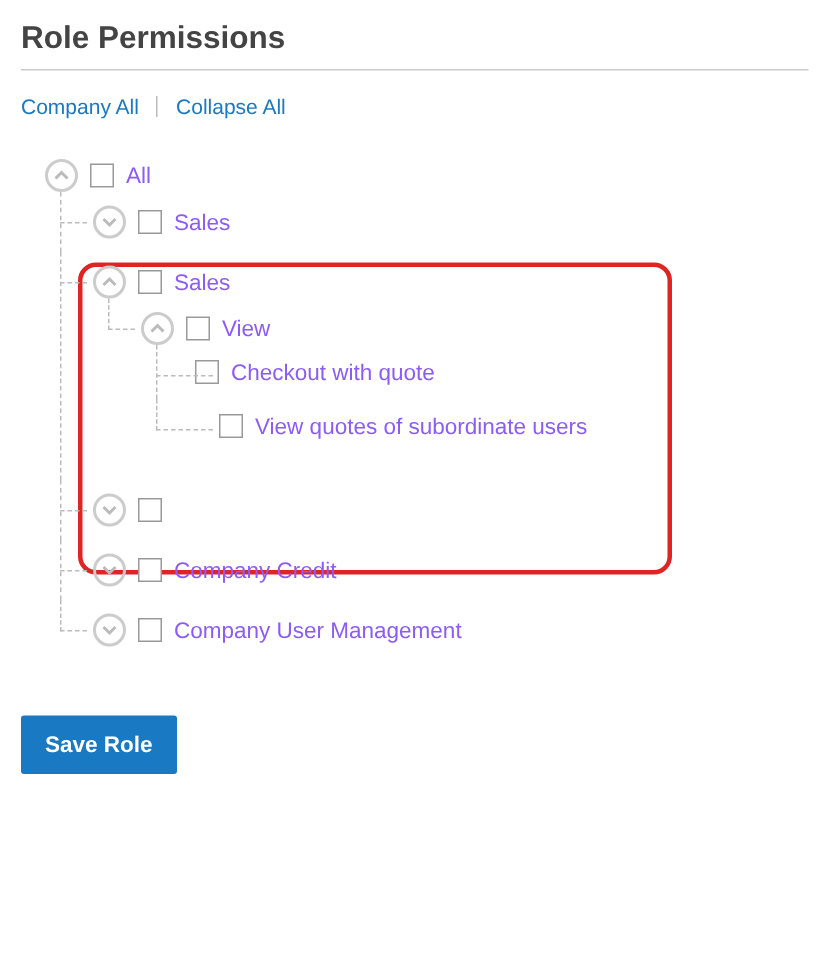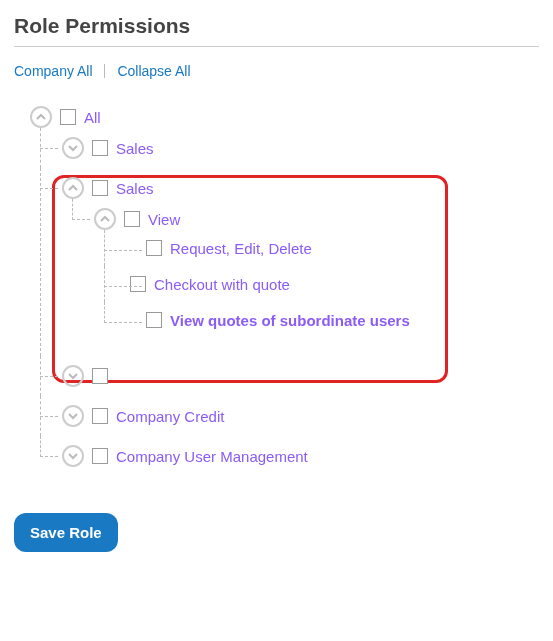--- a/index.html
+++ b/index.html
@@ -115,21 +115,21 @@
 
     .save-btn {
       margin-top: 28px;
       background: #1979c3;
       color: #fff;
       border: none;
       padding: 11px 16px;
       font-size: 15px;
       font-weight: 600;
       cursor: pointer;
-      border-radius: 12px;
+      border-radius: 2px;
     }
   </style>
 </head>
 <body>
 
 
 
 <h1 class="title">Role Permissions</h1>
 <hr class="rule">
 
@@ -186,33 +186,27 @@
                   <svg viewBox="0 0 10 10">
                       <path d="M1 7 L5 3 L9 7" fill="none" stroke="#bbb" stroke-width="2"></path>
                     </svg>
                 </span>
                 <span class="chk"></span>
                 <span class="label">View</span>
               </div>
 
               <ul class="treelist">
                 <li class="node leaf-wide">
-                  <div class="row" style="margin-left:20px;">
-                    <span class="chk"></span>
-                    <span class="label">Request, Edit, Delete</span>
-                  </div>
-                </li>
-                <li class="node leaf-wide">
                   <div class="row" style="margin-left:4px;">
                     <span class="chk"></span>
                     <span class="label">Checkout with quote</span>
                   </div>
                 </li>
                 <li class="node leaf-wide">
-                  <div class="row" style="margin-left:20px;font-weight:bold;">
+                  <div class="row" style="margin-left:20px;">
                     <span class="chk"></span>
                     <span class="label">View quotes of subordinate users</span>
                   </div>
                 </li>
               </ul>
             </li>
           </ul>
         </li>
 
         <li class="node">

